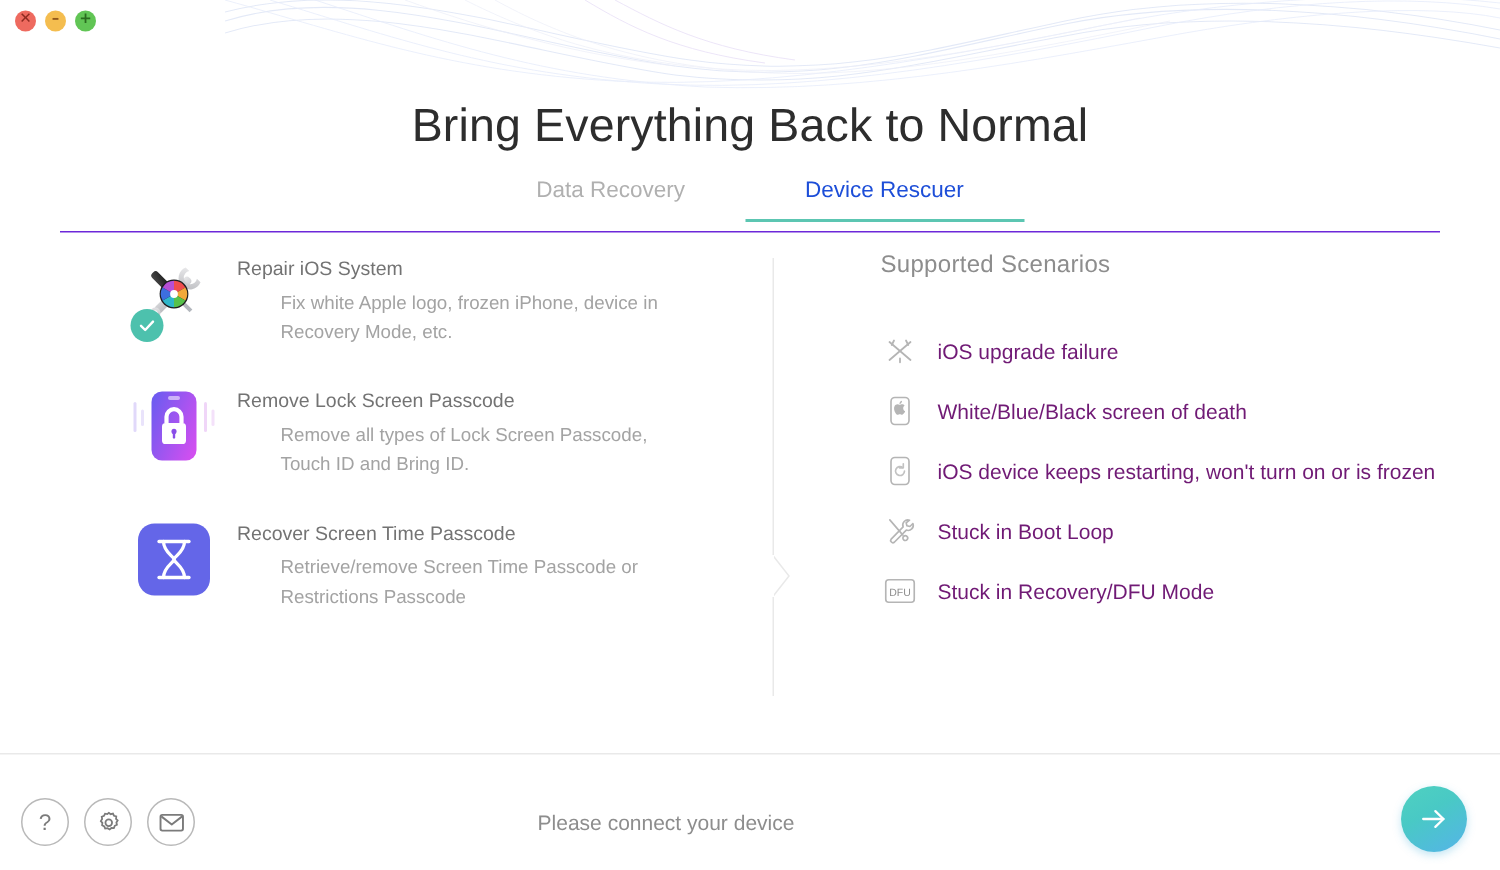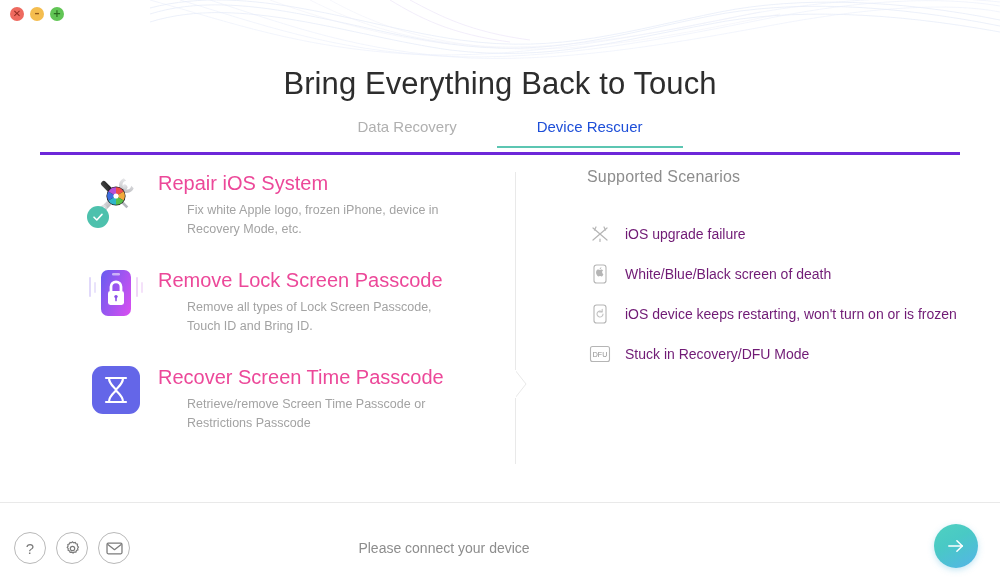--- a/index.html
+++ b/index.html
@@ -44,21 +44,21 @@
     position: absolute; top: 66px; left: 0; width: 1000px;
     text-align: center;
     font-size: 31px; font-weight: 400; color: #2d2d2d;
     letter-spacing: 0.1px;
   }
 
   
   .tabs {
     position: absolute; top: 118px; left: 40px; width: 920px;
     height: 37px;
-    border-bottom: 3px solid #6d28d9;
+    border-bottom: 1px solid #6d28d9;
     display: flex; justify-content: center; align-items: flex-start;
   }
   .tab {
     font-size: 15px; color: #b0b0b0;
     padding: 0 40px 12px 40px;
     position: relative; cursor: pointer;
     white-space: nowrap;
   }
   .tab.active { color: #1d4ed8; }
   .tab.active::after {
@@ -93,21 +93,21 @@
     display: flex; align-items: center; justify-content: center;
   }
   .feat-icon {
     width: 56px; height: 56px;
     flex: 0 0 56px;
     margin-right: 14px;
     display: flex; align-items: center; justify-content: center;
   }
   .feat-text { padding-top: 3px; }
   .feat-title {
-    font-size: 20px; color: #ec4899; margin-bottom: 6px; line-height: 1.2;
+    font-size: 13px; color: #737373; margin-bottom: 6px; line-height: 1.2;
   }
   .feat-desc {
     font-size: 12.5px; color: #a3a3a3; line-height: 1.55; max-width: 260px; margin-left: 29px;
   }
 
   
   .scenarios { position: absolute; left: 566px; top: 0; width: 400px; margin-left: 21px; }
   .scen-heading {
     font-size: 16px; color: #8d8d8d; font-weight: 400;
     margin-bottom: 28px; letter-spacing: 0.2px;
@@ -181,21 +181,21 @@
         <span>✕</span>
       </div>
     <div class="tl tl-min">
         <span>–</span>
       </div>
     <div class="tl tl-max">
         <span>+</span>
       </div>
   </div>
 
-  <h1 class="page-title">Bring Everything Back to Touch</h1>
+  <h1 class="page-title">Bring Everything Back to Normal</h1>
 
   <div class="tabs">
     <div class="tab">Data Recovery</div>
     <div class="tab active">Device Rescuer</div>
   </div>
 
   <div class="main">
 
     <div class="divider"></div>
     <svg class="divider-chevron" viewBox="0 0 14 40">
@@ -330,20 +330,29 @@
         <span class="scen-ico">
           <svg width="22" height="22" viewBox="0 0 22 22">
             <rect x="5" y="2" width="12" height="18" rx="2.6" fill="none" stroke="#b5b5b5" stroke-width="1.1"></rect>
             <path d="M14,11 a3,3 0 1 1 -1.1,-2.3" fill="none" stroke="#c2c2c2" stroke-width="1.1" stroke-linecap="round"></path>
             <polyline points="13.2,6.2 13.2,8.9 10.6,8.9" fill="none" stroke="#c2c2c2" stroke-width="1.1" stroke-linecap="round" stroke-linejoin="round"></polyline>
           </svg>
         </span>
         <span class="scen-label">iOS device keeps restarting, won't turn on or is frozen</span>
       </div>
 
+      <div class="scen-row">
+        <span class="scen-ico">
+          <svg width="22" height="22" viewBox="0 0 22 22" fill="none" stroke="#b5b5b5" stroke-width="1.1" stroke-linecap="round" stroke-linejoin="round">
+            <path d="M4.2,3.6 l8.6,10 M13.5,14.5 a1.6,1.6 0 1 0 2.3,2.2 a1.6,1.6 0 0 0 -2.3,-2.2 z"></path>
+            <path d="M17.4,3.8 a3.4,3.4 0 0 0 -4.3,4.5 l-8,8.1 a1.5,1.5 0 0 0 2.1,2.1 l8,-8.1 a3.4,3.4 0 0 0 4.4,-4.4 l-2,2 l-2,-0.5 l-0.5,-2 z"></path>
+          </svg>
+        </span>
+        <span class="scen-label">Stuck in Boot Loop</span>
+      </div>
 
       <div class="scen-row">
         <span class="scen-ico">
           <svg width="24" height="22" viewBox="0 0 24 22">
             <rect x="2.5" y="3.5" width="19" height="15" rx="2" fill="none" stroke="#b5b5b5" stroke-width="1.1"></rect>
             <text x="12" y="14" font-family="Liberation Sans, sans-serif" font-size="7" fill="#8d8d8d" text-anchor="middle">DFU</text>
           </svg>
         </span>
         <span class="scen-label">Stuck in Recovery/DFU Mode</span>
       </div>

